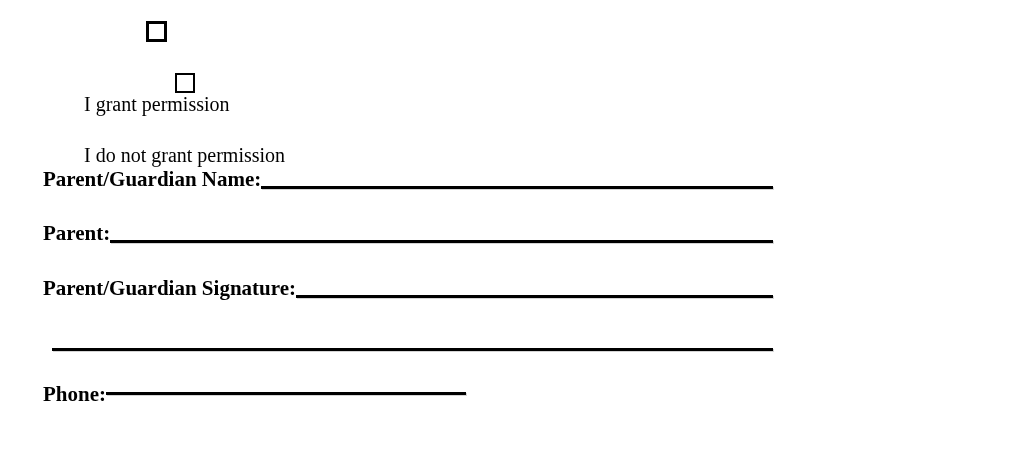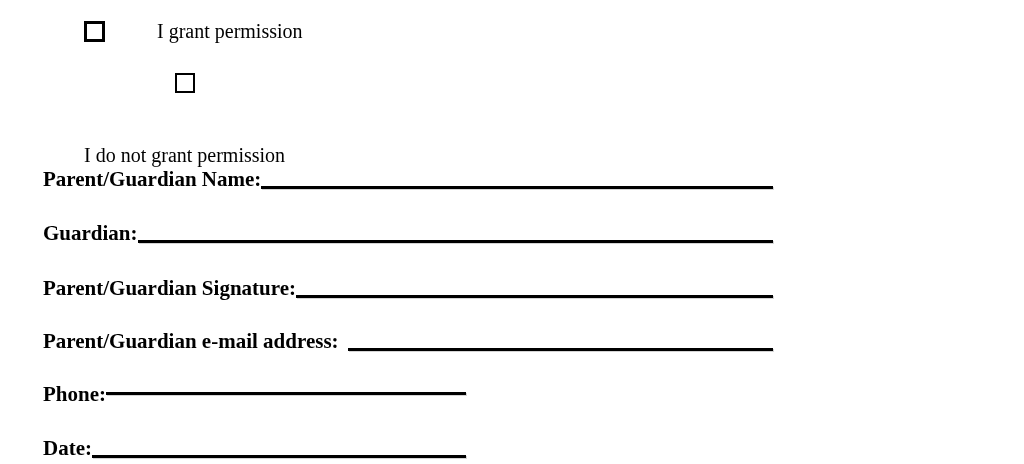--- a/index.html
+++ b/index.html
@@ -19,21 +19,21 @@
 
   
   .option {
     position: absolute;
     left: 84px;
     display: flex;
     align-items: center;
     gap: 52px;
     height: 21px;
   }
-  .option.o1 { top: 21px; }
+  .option.o1 { top: 21px; flex-direction: column; }
   .option.o2 { top: 73px; flex-direction: column; }
   .checkbox {
     width: 21px; height: 21px;
     border: 3px solid #000000;
     background: #ffffff;
     flex: none;
     cursor: pointer;
   }
   .option.o2 .checkbox { width: 20px; height: 20px; border-width: 2.5px; }
   .opt-label {
@@ -90,37 +90,32 @@
     <span class="checkbox"></span>
     <span class="opt-label">I do not grant permission</span>
   </div>
 
   <div class="field long r1">
     <span class="flabel">Parent/Guardian Name:</span>
     <span class="line"></span>
   </div>
 
   <div class="field long r2">
-    <span class="flabel">Guardian:</span>
+    <span class="flabel">Parent:</span>
     <span class="line"></span>
   </div>
 
   <div class="field long r3">
     <span class="flabel">Parent/Guardian Signature:</span>
     <span class="line"></span>
   </div>
 
   <div class="field long r4">
-    <span class="flabel">Parent/Guardian e-mail address:</span>
     <span class="line gap"></span>
   </div>
 
   <div class="field short r5">
     <span class="flabel">Phone:</span>
     <span class="line"></span>
   </div>
 
-  <div class="field short r6">
-    <span class="flabel">Date:</span>
-    <span class="line"></span>
-  </div>
 
 </div>
 
 </body></html>

